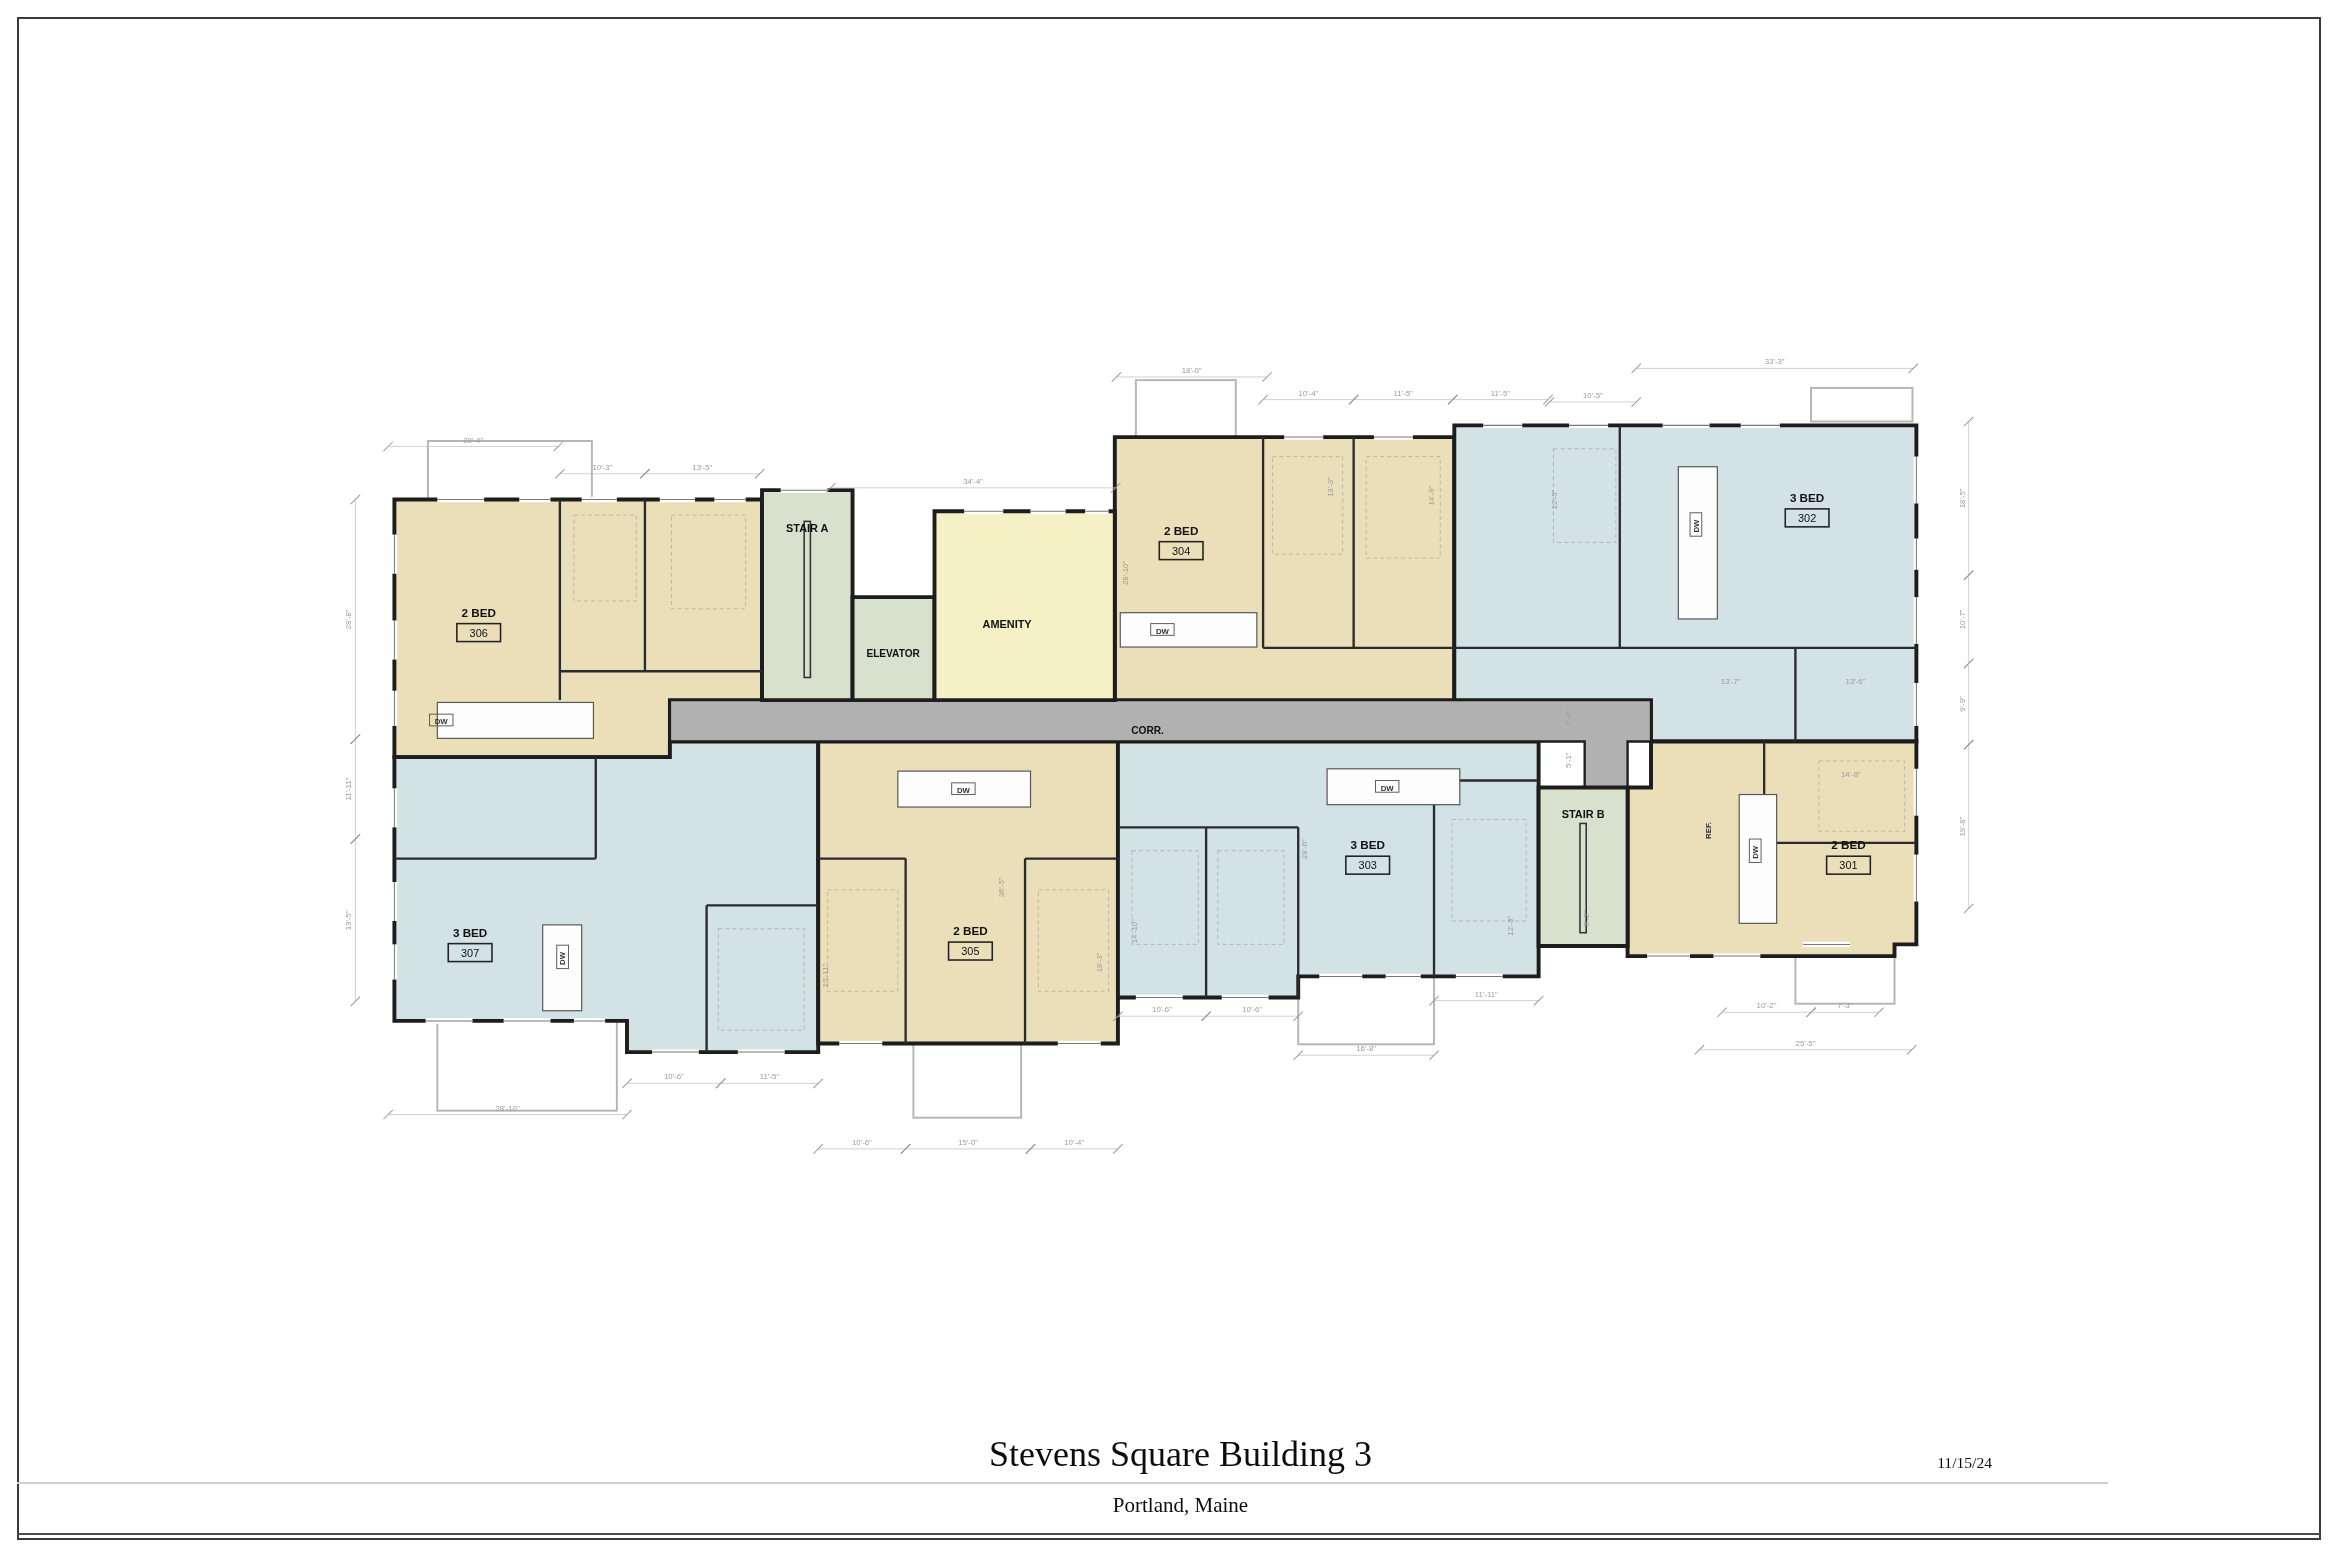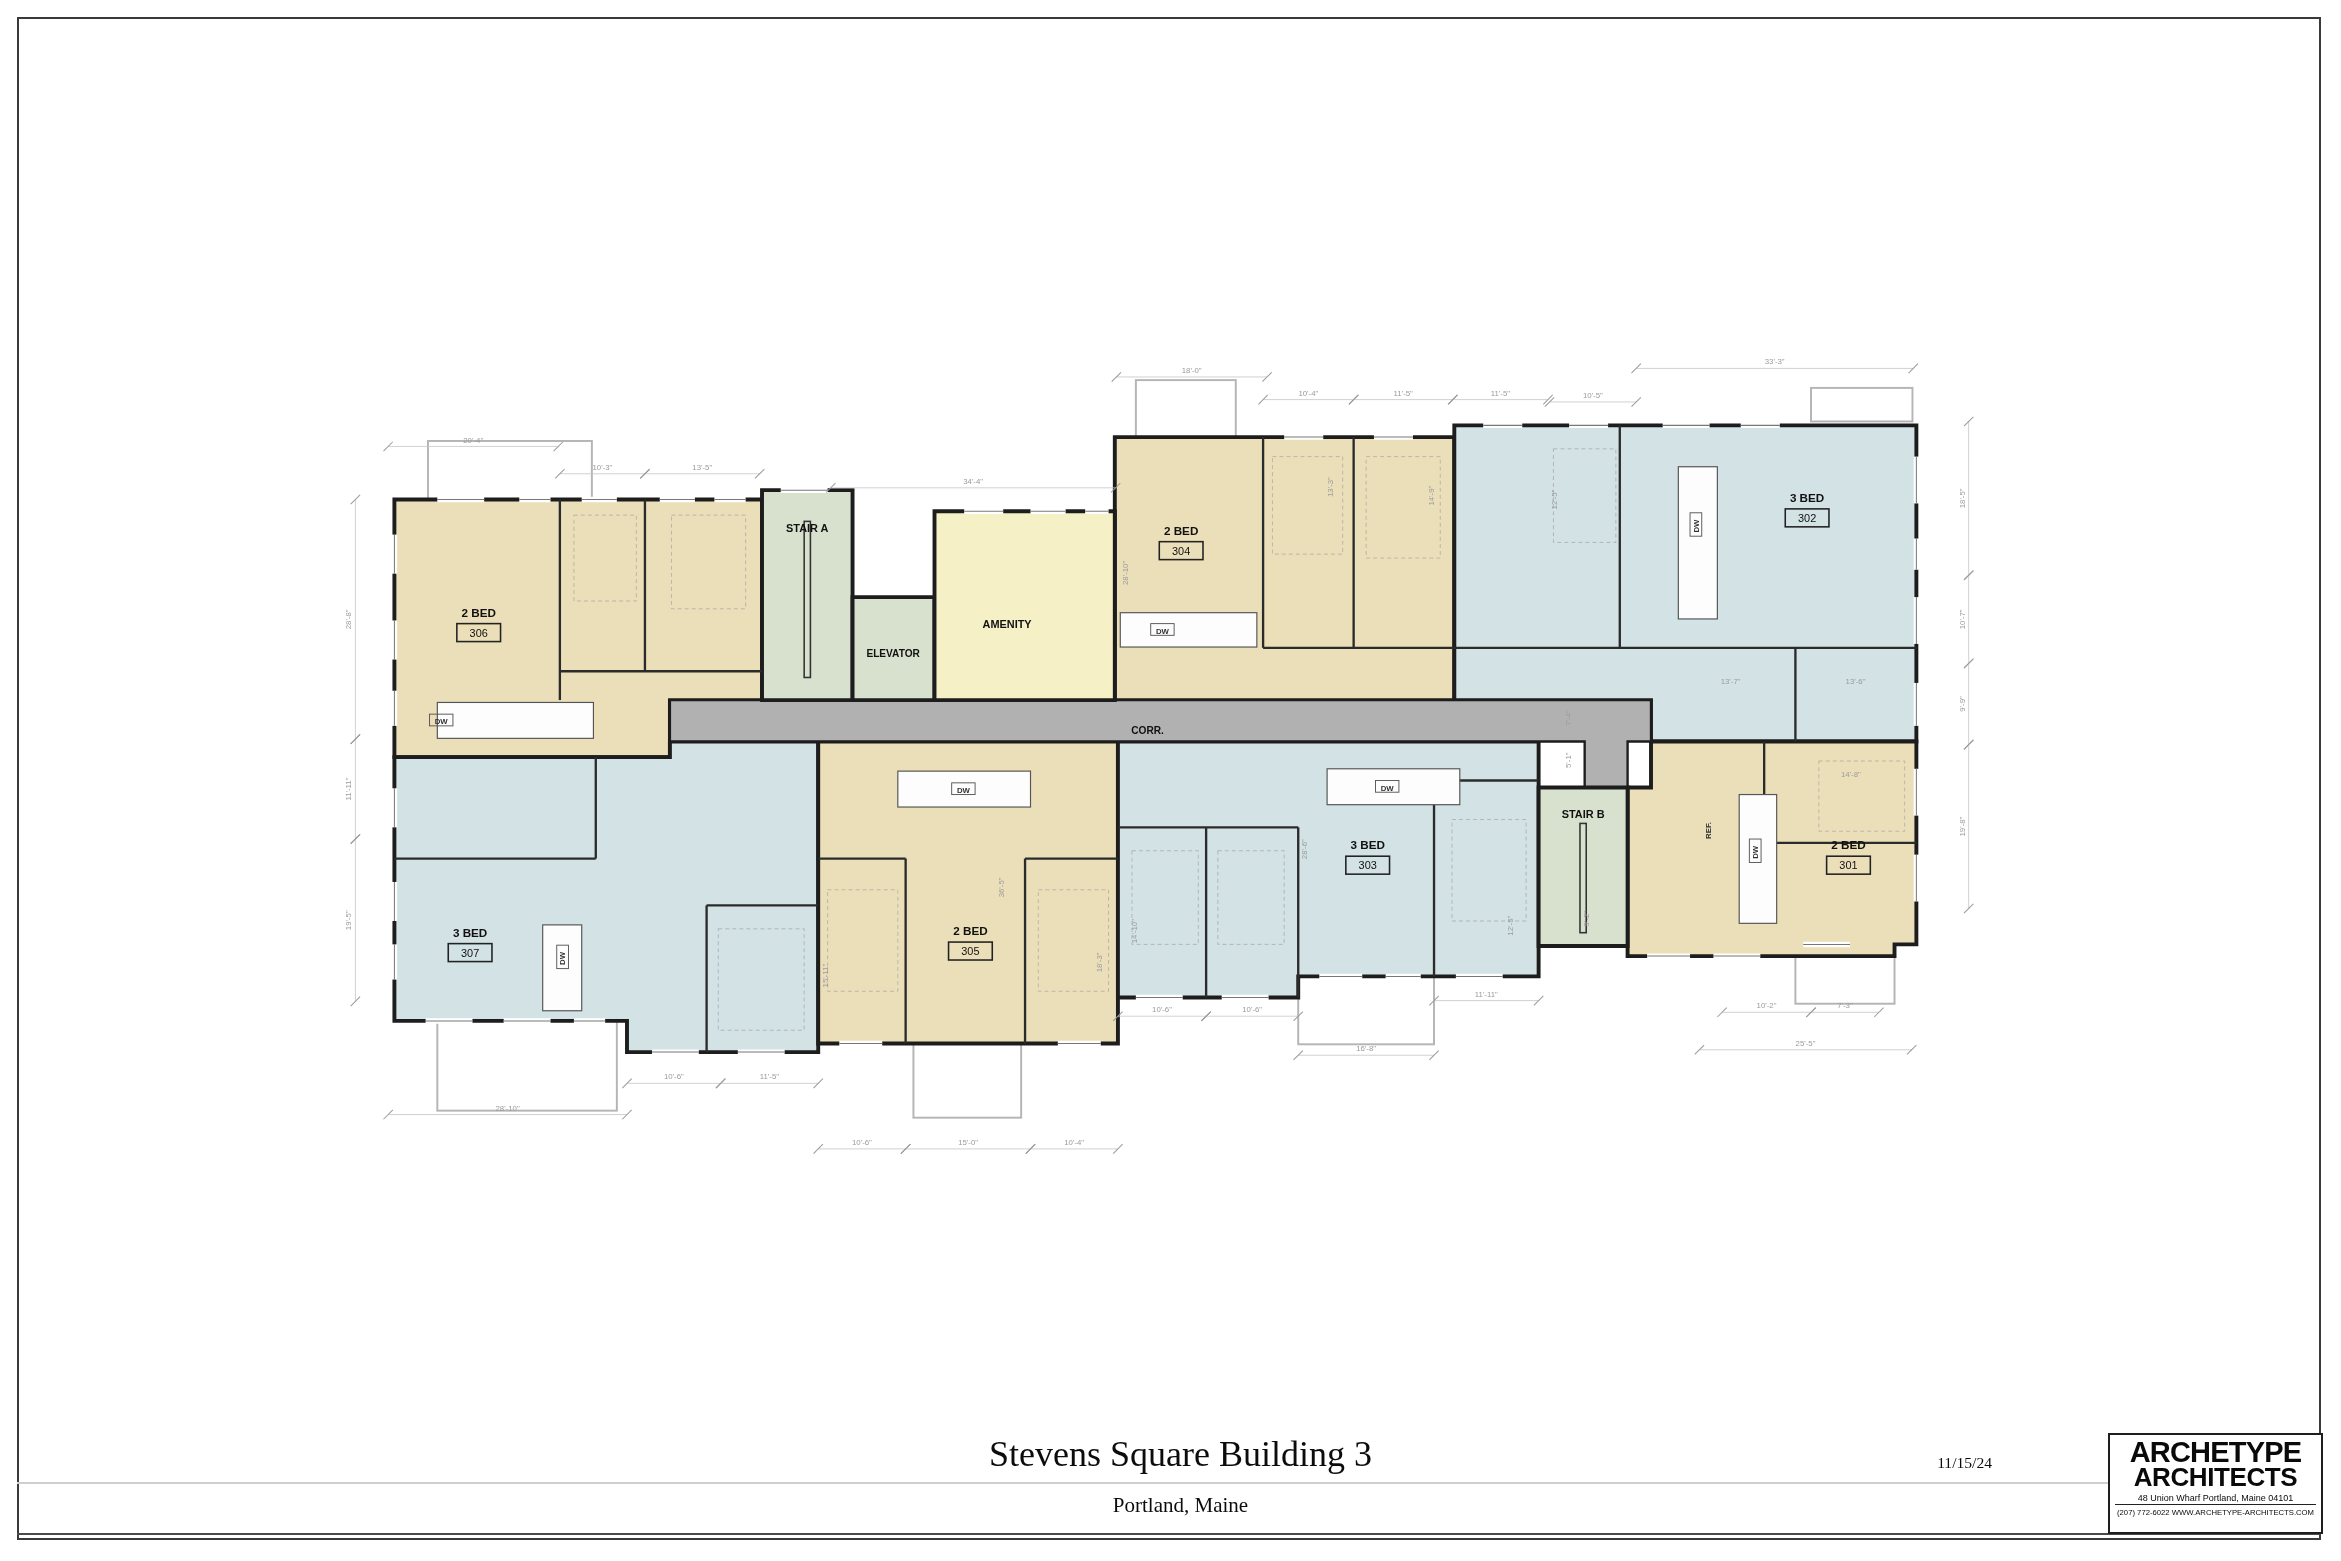--- a/index.html
+++ b/index.html
@@ -361,20 +361,14 @@
     </svg>
 
   <div class="rule-light"></div>
   <div class="rule-heavy"></div>
 
   <div class="footer-title">Stevens Square Building 3</div>
   <div class="footer-location">Portland, Maine</div>
   <div class="footer-date">11/15/24</div>
   <div class="footer-sheet">03 - 3RD FLOOR</div>
 
-  <div class="title-block">
-    <div class="tb-name1">ARCHETYPE</div>
-    <div class="tb-name2">ARCHITECTS</div>
-    <div class="tb-addr">48 Union Wharf   Portland, Maine 04101</div>
-    <div class="tb-contact">(207) 772-6022  WWW.ARCHETYPE-ARCHITECTS.COM</div>
-  </div>
 </div>
 
 
 </body></html>

